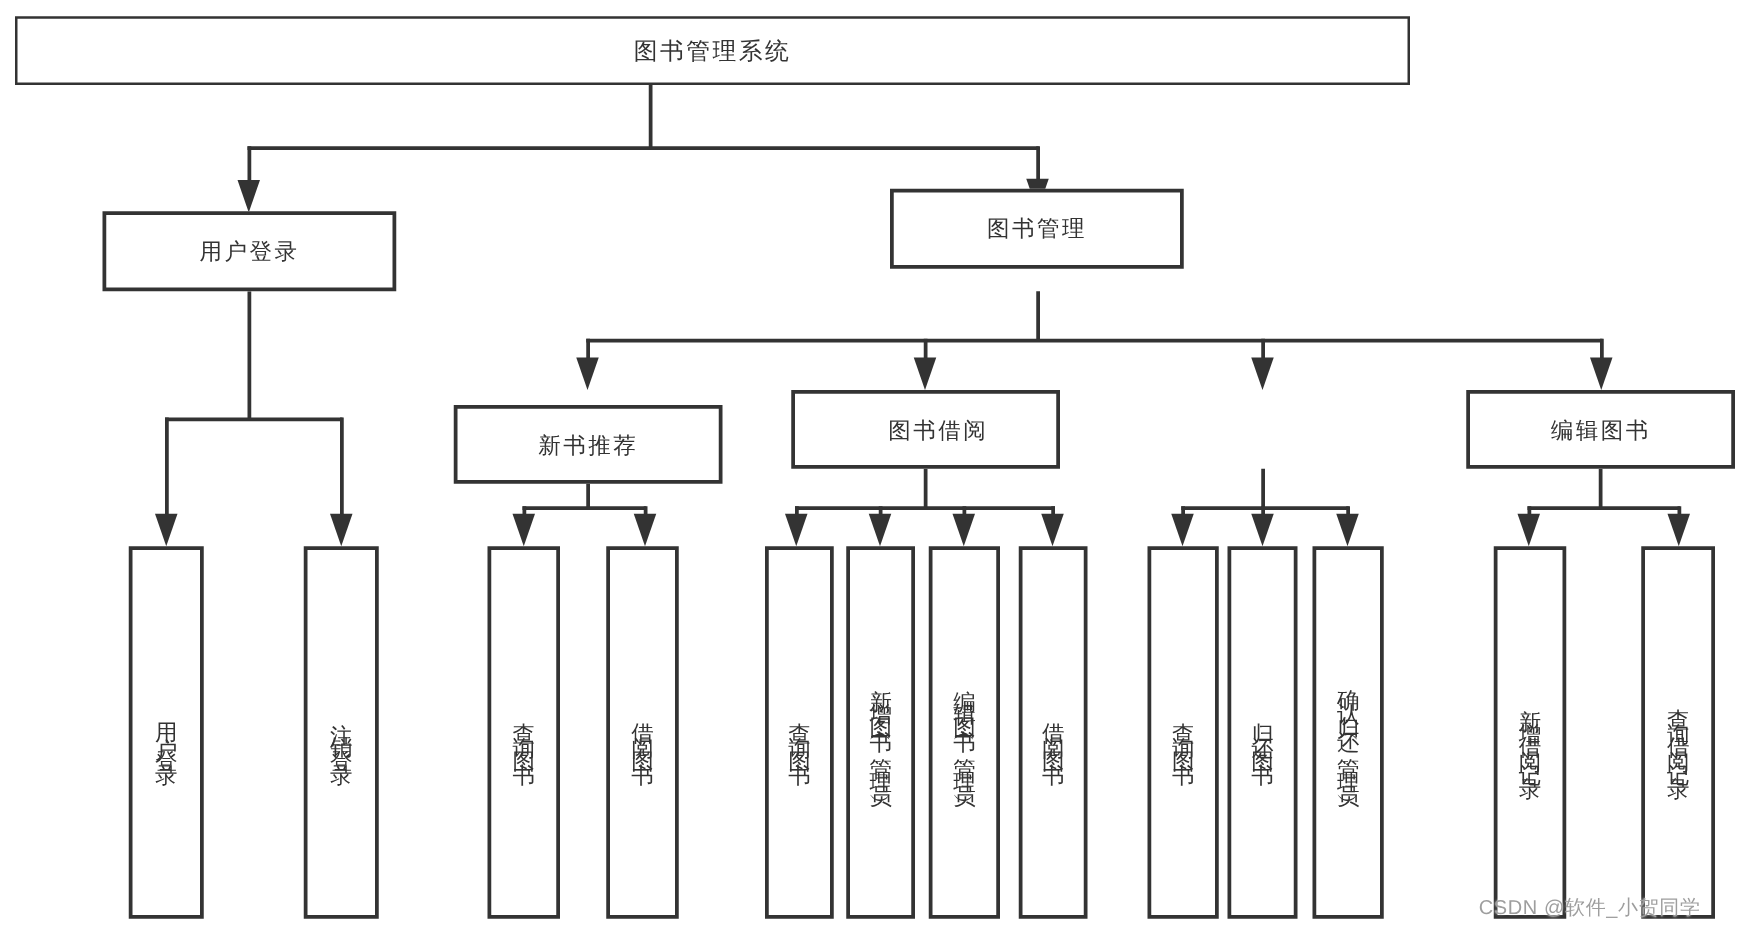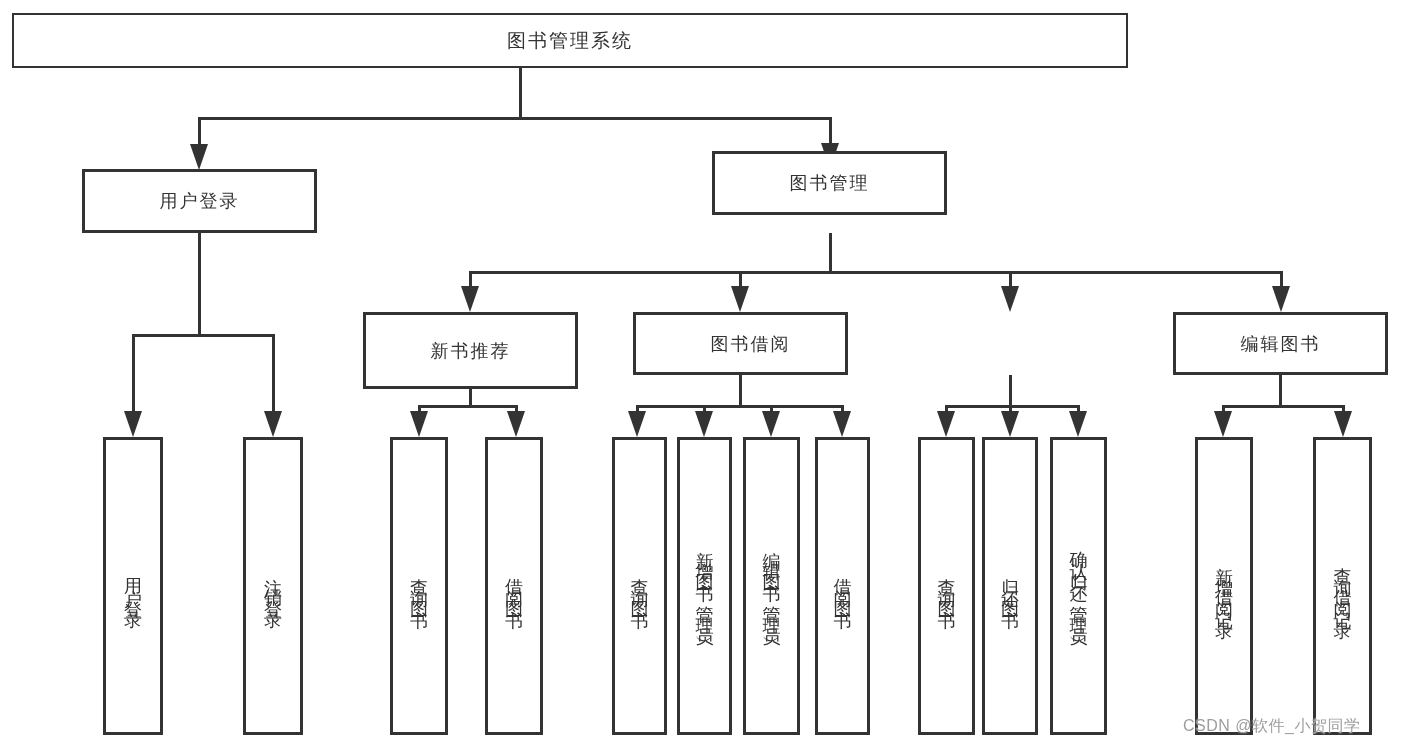--- a/index.html
+++ b/index.html
@@ -116,21 +116,21 @@
     <span class="lbl">图书管理系统</span>
   </div>
 
   <div class="box l2" style="left:82px;top:169px;width:235px;height:64px;">
     <span class="lbl">用户登录</span>
   </div>
   <div class="box l2" style="left:712px;top:151px;width:235px;height:64px;">
     <span class="lbl">图书管理</span>
   </div>
 
-  <div class="box l3" style="left:363px;top:312px;width:215px;height:77px;">
+  <div class="box l3" style="left:363px;top:324px;width:215px;height:63px;">
     <span class="lbl">新书推荐</span>
   </div>
   <div class="box l3" style="left:633px;top:312px;width:215px;height:63px;padding-left:20px;">
     <span class="lbl">图书借阅</span>
   </div>
   <div class="box l3" style="left:1173px;top:312px;width:215px;height:63px;">
     <span class="lbl">编辑图书</span>
   </div>
 
   <div class="box leaf" style="left:103px;top:437px;width:60px;height:298px;">

